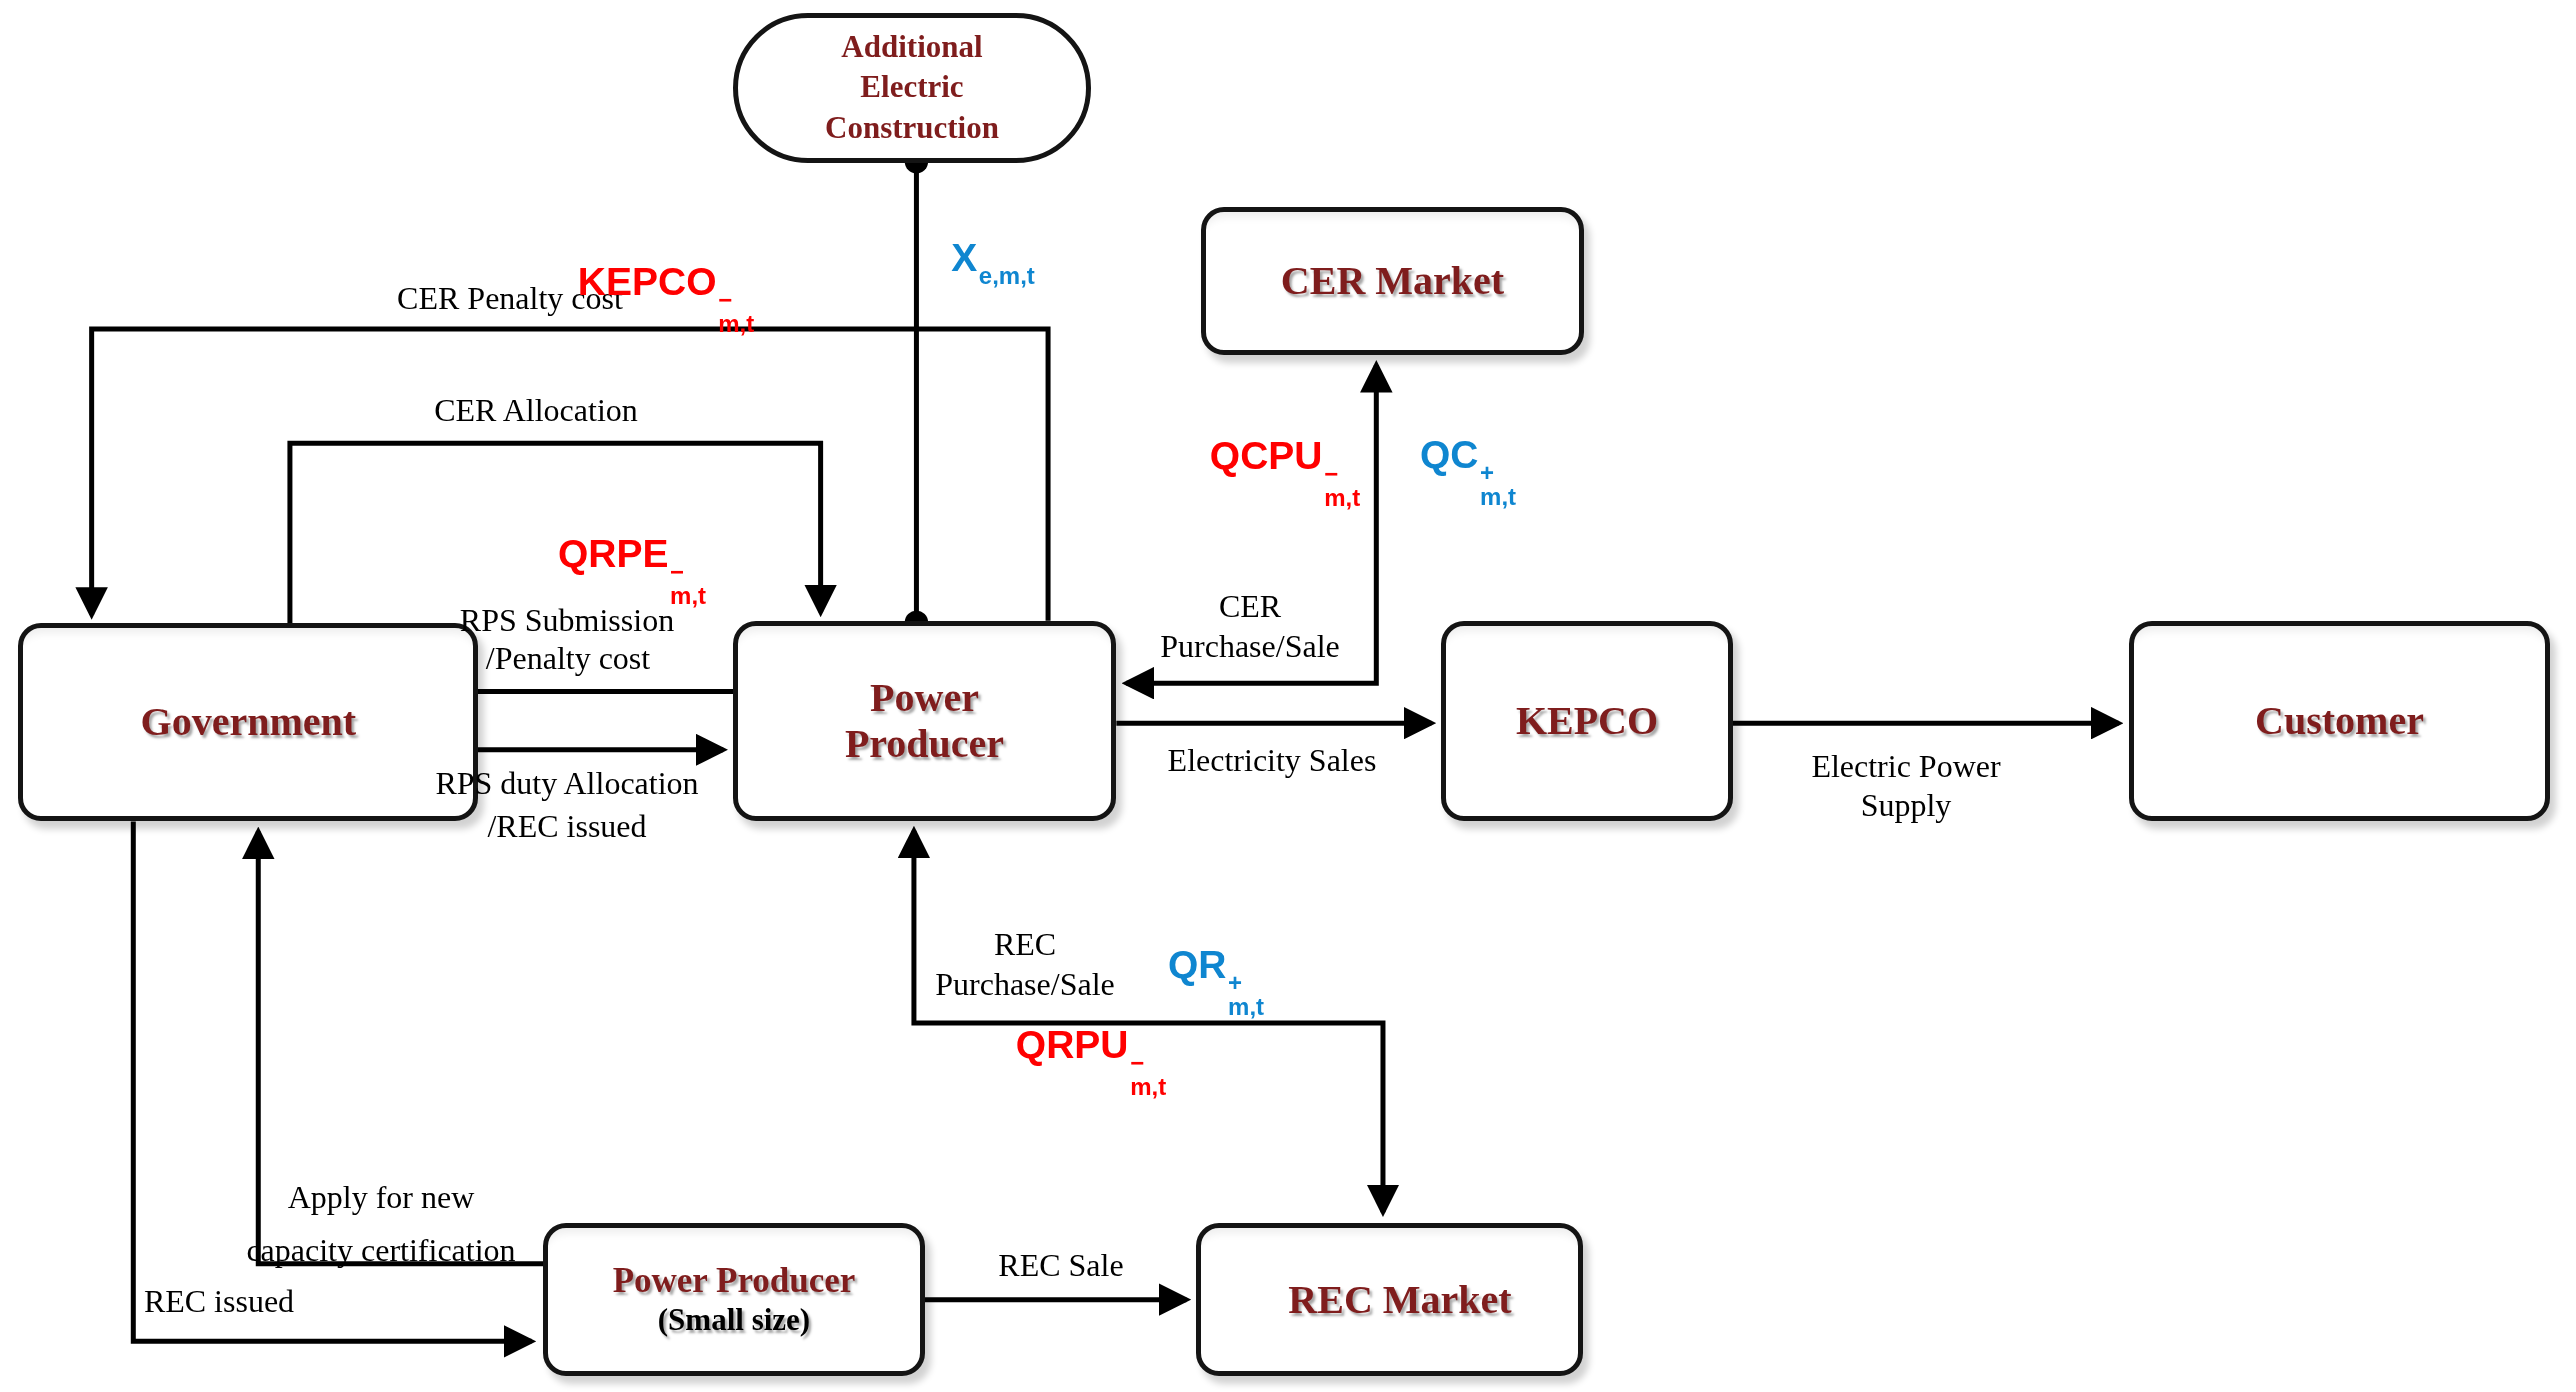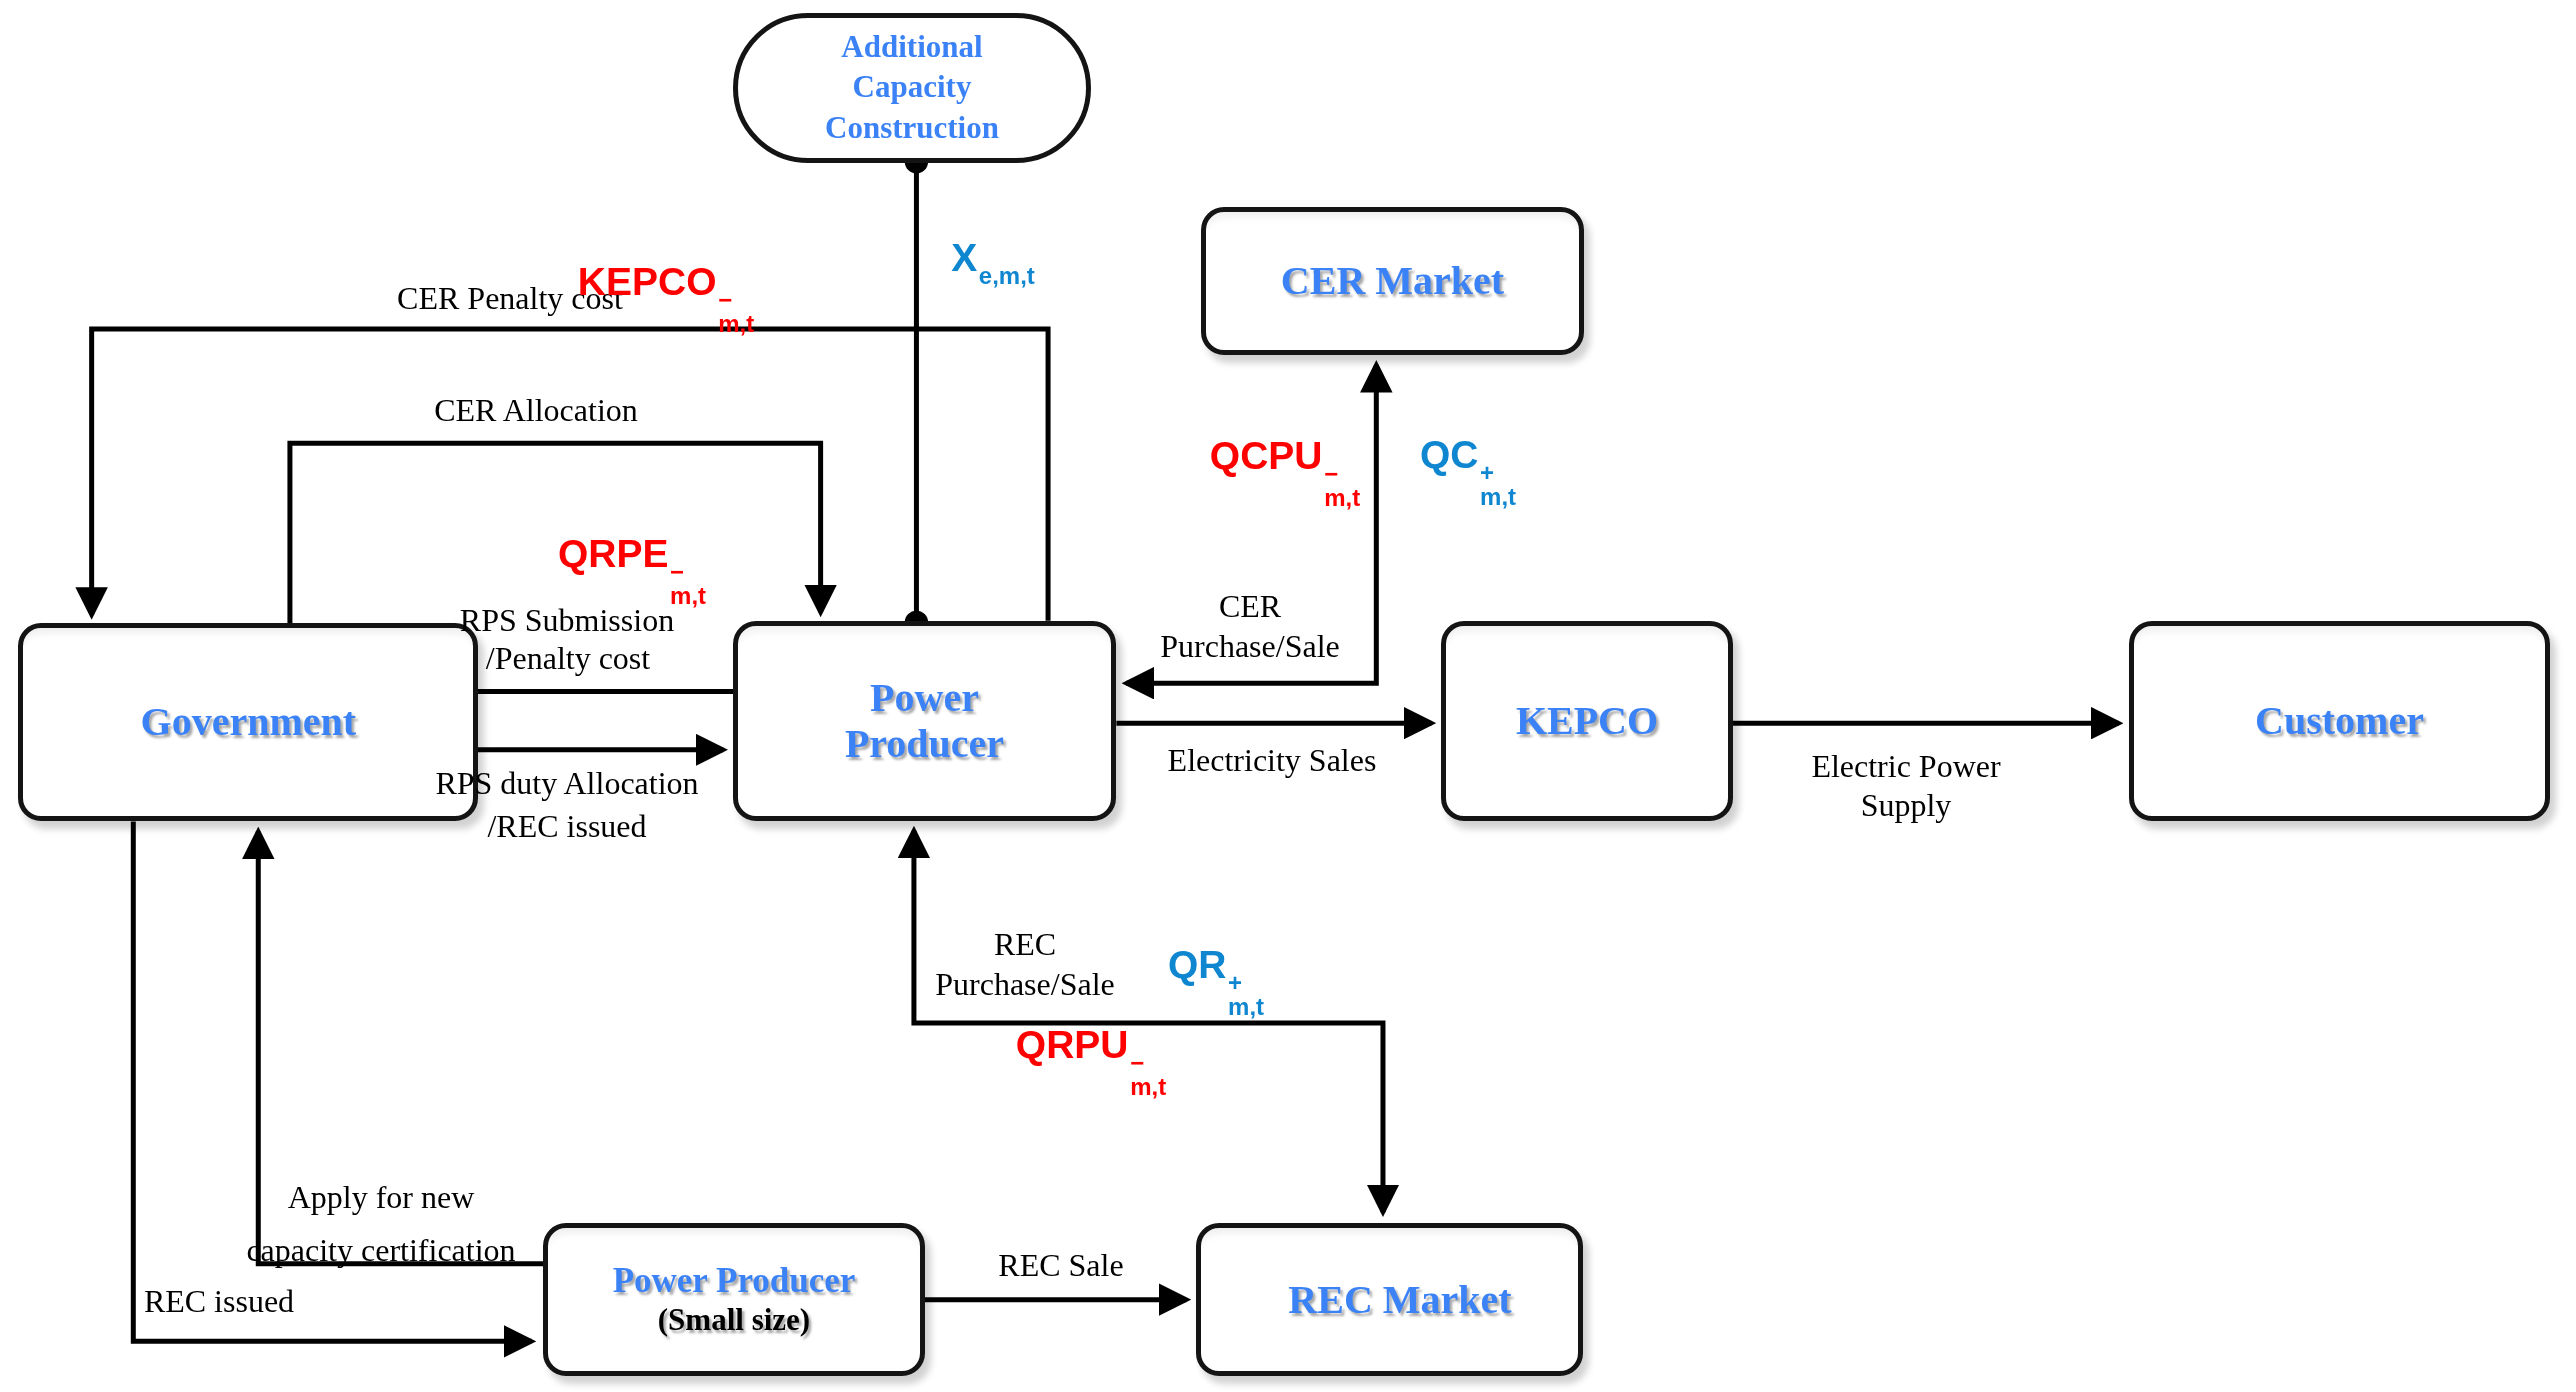--- a/index.html
+++ b/index.html
@@ -16,21 +16,21 @@
     box-sizing:border-box;
     background:#ffffff;
     border:5px solid #141414;
     border-radius:23px;
     display:flex;flex-direction:column;
     align-items:center;justify-content:center;
     z-index:2;
     box-shadow:5.8px 7.5px 7.5px rgba(0,0,0,0.18), inset 0 11.7px 8.3px -6.7px rgba(0,0,0,0.07);
   }
   .node .title{
-    font-weight:bold;font-size:40px;line-height:1.15;color:#3b82f6;
+    font-weight:bold;font-size:40px;line-height:1.15;color:#7f1d1d;
     text-shadow:2.5px 3.3px 2.5px rgba(0,0,0,0.35);
     white-space:nowrap;
   }
   .node .subtitle{
     font-weight:bold;font-size:31px;line-height:1.2;color:#000;
     text-shadow:2.5px 3.3px 2.5px rgba(0,0,0,0.35);
     white-space:nowrap;
   }
   #node-additional-capacity{
     border-radius:79px;
@@ -97,21 +97,21 @@
       <line x1="1110" y1="1560" x2="1424" y2="1560" marker-end="url(#ah)"></line>
     </g>
     <g fill="#000" stroke="none">
       <circle cx="1100" cy="194" r="14"></circle>
       <circle cx="1100" cy="747" r="14"></circle>
     </g>
   </svg>
 
   <div class="node" id="node-additional-capacity" style="left:733px;top:12.5px;width:358px;height:150px;">
     <span class="title">Additional</span>
-    <span class="title">Capacity</span>
+    <span class="title">Electric</span>
     <span class="title">Construction</span>
   </div>
 
   <div class="node" style="left:1201px;top:207px;width:383px;height:148px;">
     <span class="title">CER Market</span>
   </div>
 
   <div class="node" style="left:18.3px;top:623px;width:460px;height:198px;">
     <span class="title">Government</span>
   </div>

